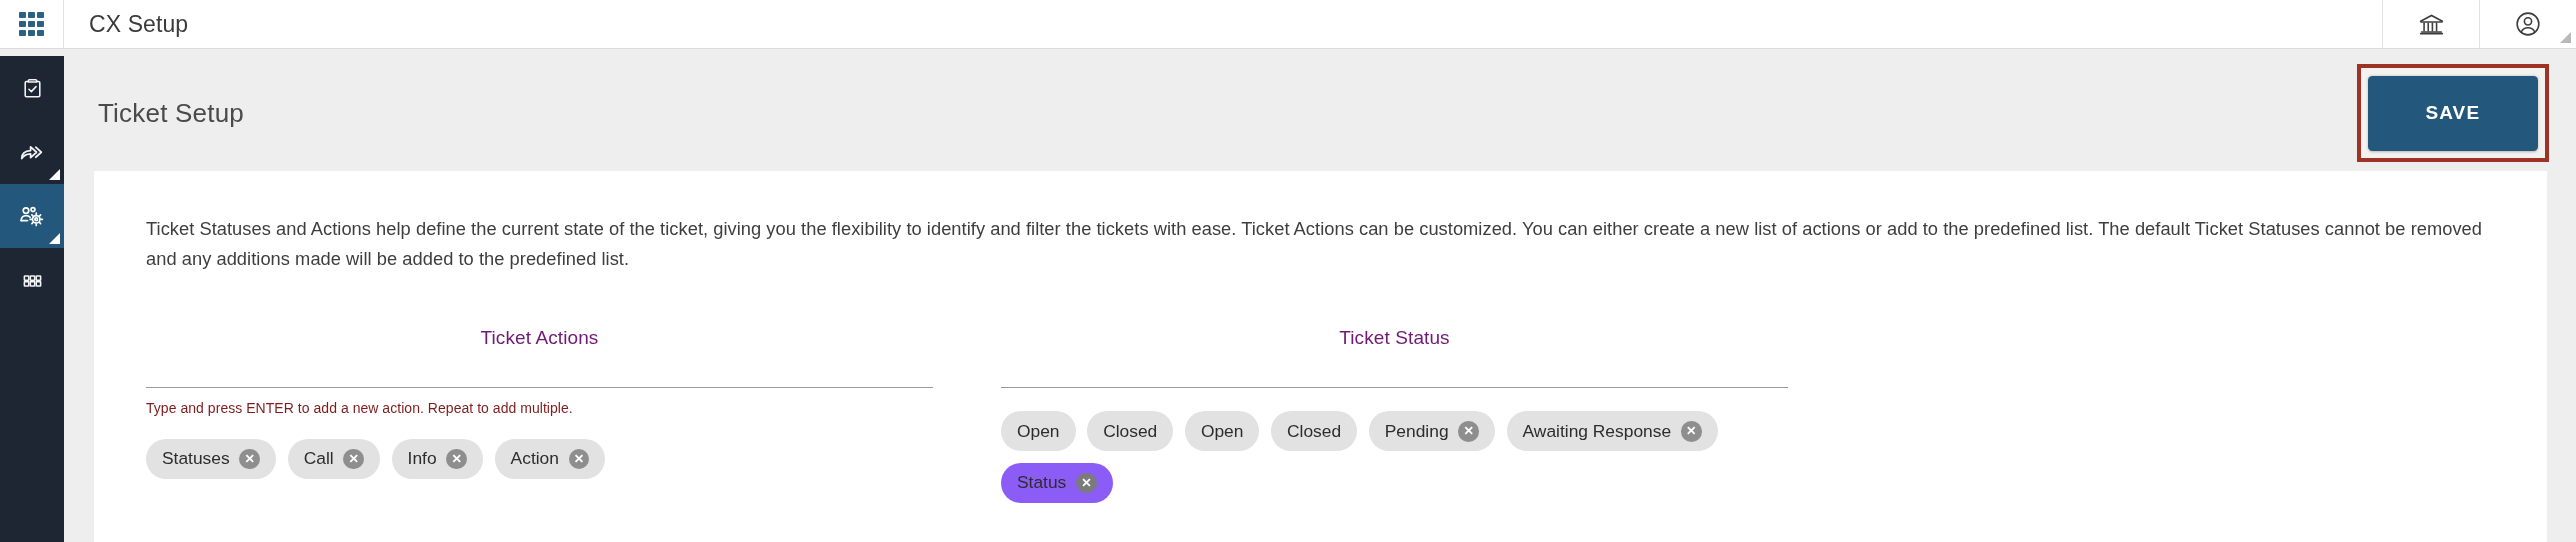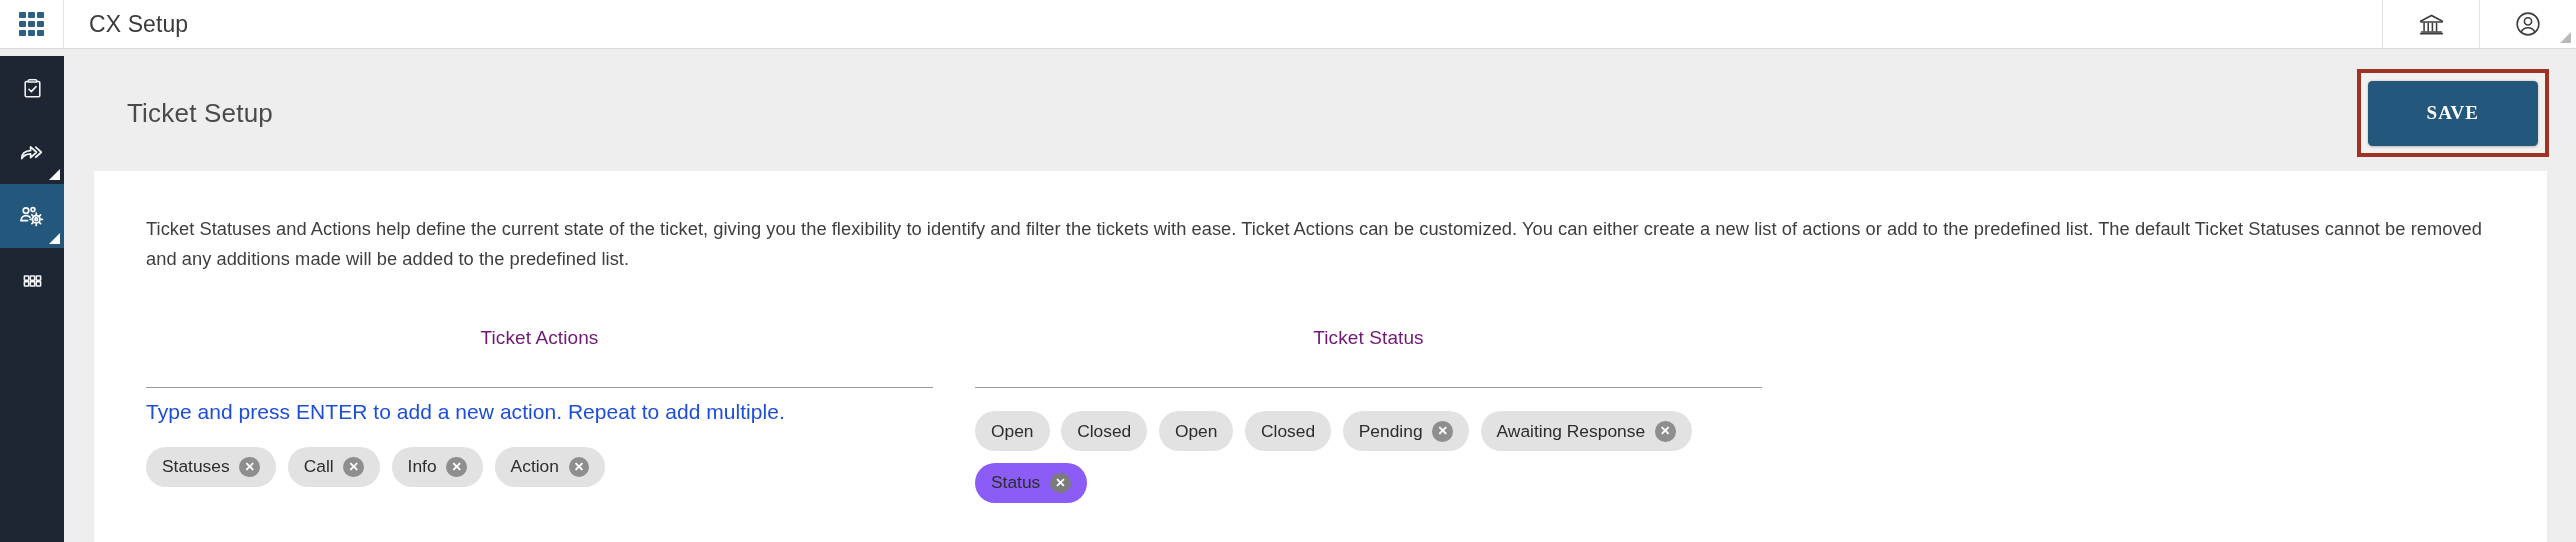--- a/index.html
+++ b/index.html
@@ -122,47 +122,46 @@
   .page-header {
     position: absolute;
     top: 56px;
     left: 64px;
     width: 2512px;
     height: 114px;
     background: #eeeeee;
     display: flex;
     align-items: center;
     justify-content: space-between;
-    padding-left: 29px;
   }
 
   .page-title {
     font-size: 26px;
     font-weight: 400;
     color: #4a4a4a;
     padding-left: 34px;
     letter-spacing: 0.2px;
   }
 
   .save-wrap {
     position: relative;
     margin-right: 27px;
     padding: 7.2px;
     border: 4.5px solid #9e3224;
     background: #f4f2f0;
   }
 
   .save-button {
     width: 170px;
-    height: 65px;
+    height: 75px;
     background: #24577c;
     border: none;
     border-radius: 4.5px;
     color: #ffffff;
-    font-family: Liberation Serif, serif;
+    font-family: Liberation Sans, sans-serif;
     font-size: 19px;
     font-weight: bold;
     letter-spacing: 1.1px;
     cursor: pointer;
     box-shadow: 0 0.9px 2.7px rgba(0,0,0,.25);
   }
 
   
   .content-card {
     position: absolute;
@@ -181,21 +180,21 @@
     max-width: 2361px;
     letter-spacing: 0.04px;
   }
 
   .columns {
     display: flex;
     margin-top: 54px;
   }
 
   .column { width: 787px; }
-  .column.second { margin-left: 42px; }
+  .column.second { margin-left: 68px; }
 
   .field-label {
     font-size: 19px;
     color: #701a75;
     font-weight: 400;
     letter-spacing: 0.1px;
     text-align: center;
   }
 
   .field-input {
@@ -209,22 +208,22 @@
     height: 23px;
     font-family: "Liberation Sans", sans-serif;
     font-size: 18px;
     color: #333;
     padding: 0 0 3.6px 0;
   }
   .field-input::placeholder { color: #b6b6b6; }
 
   .helper {
     margin-top: 11.6px;
-    font-size: 21px;
-    color: #1d4ed8;
+    font-size: 14px;
+    color: #7f1d1d;
     letter-spacing: 0.04px;
   }
 
   .chips {
     display: flex;
     flex-wrap: wrap;
     gap: 11.6px 11.6px;
     margin-top: 23px;
     max-width: 787px;
   }

